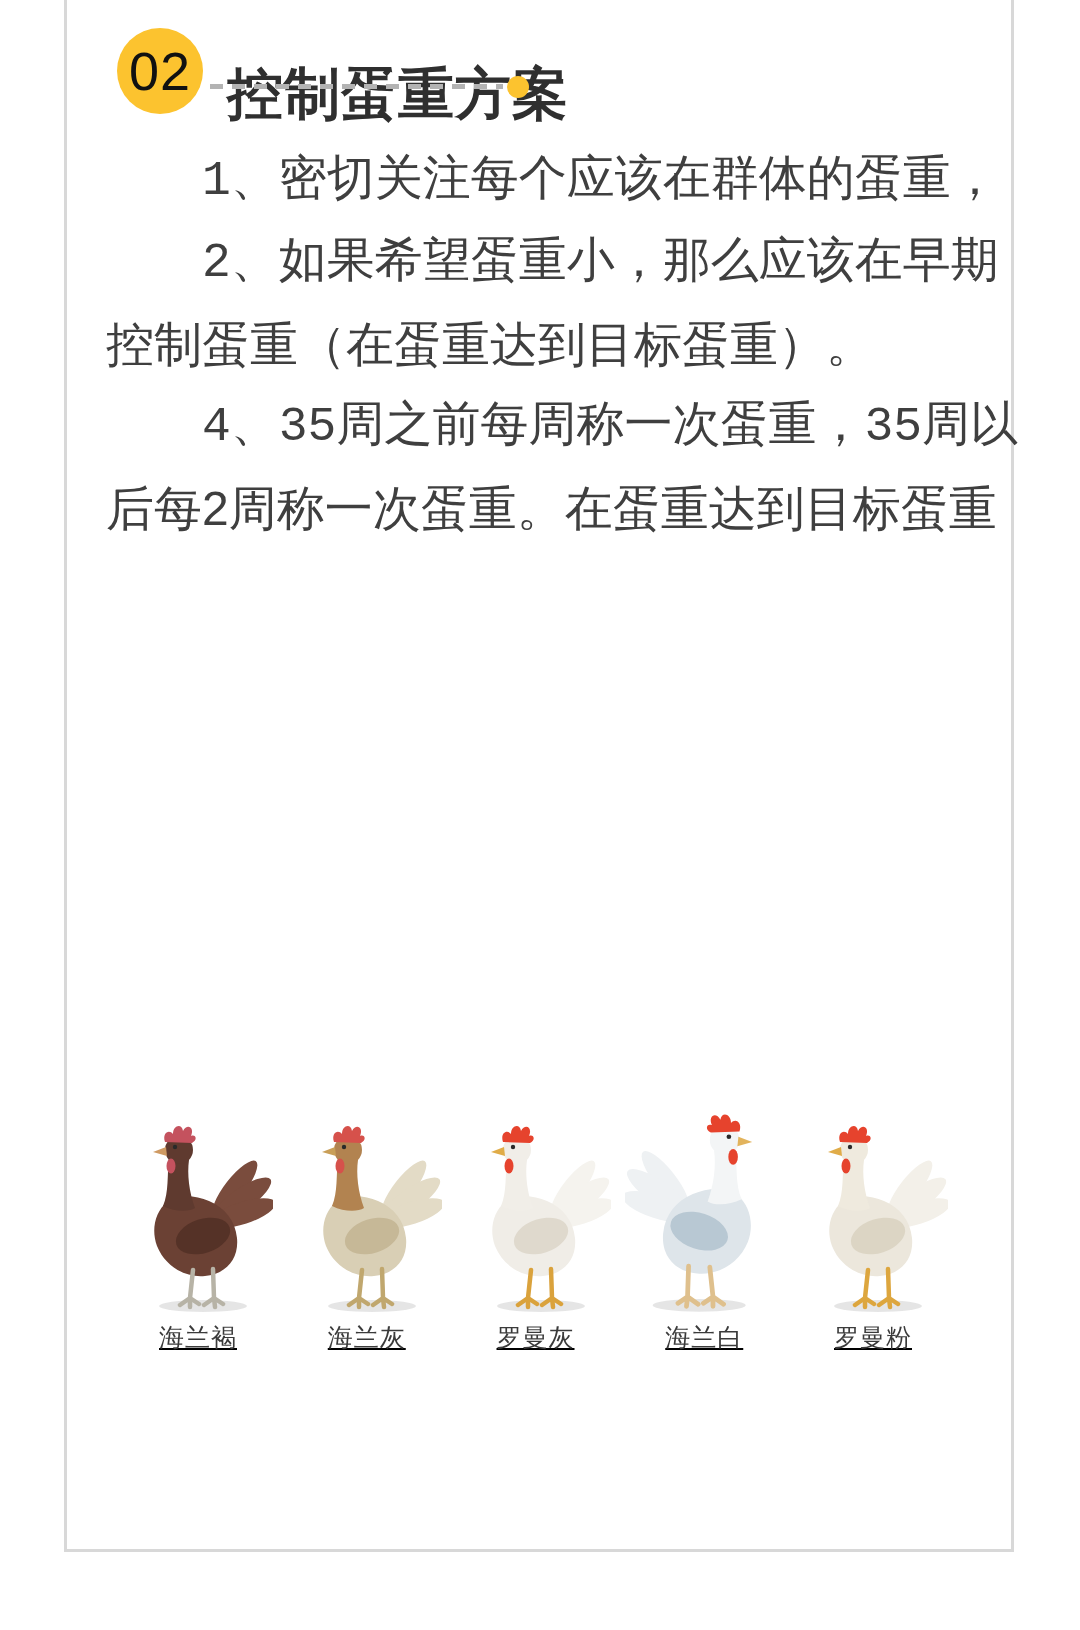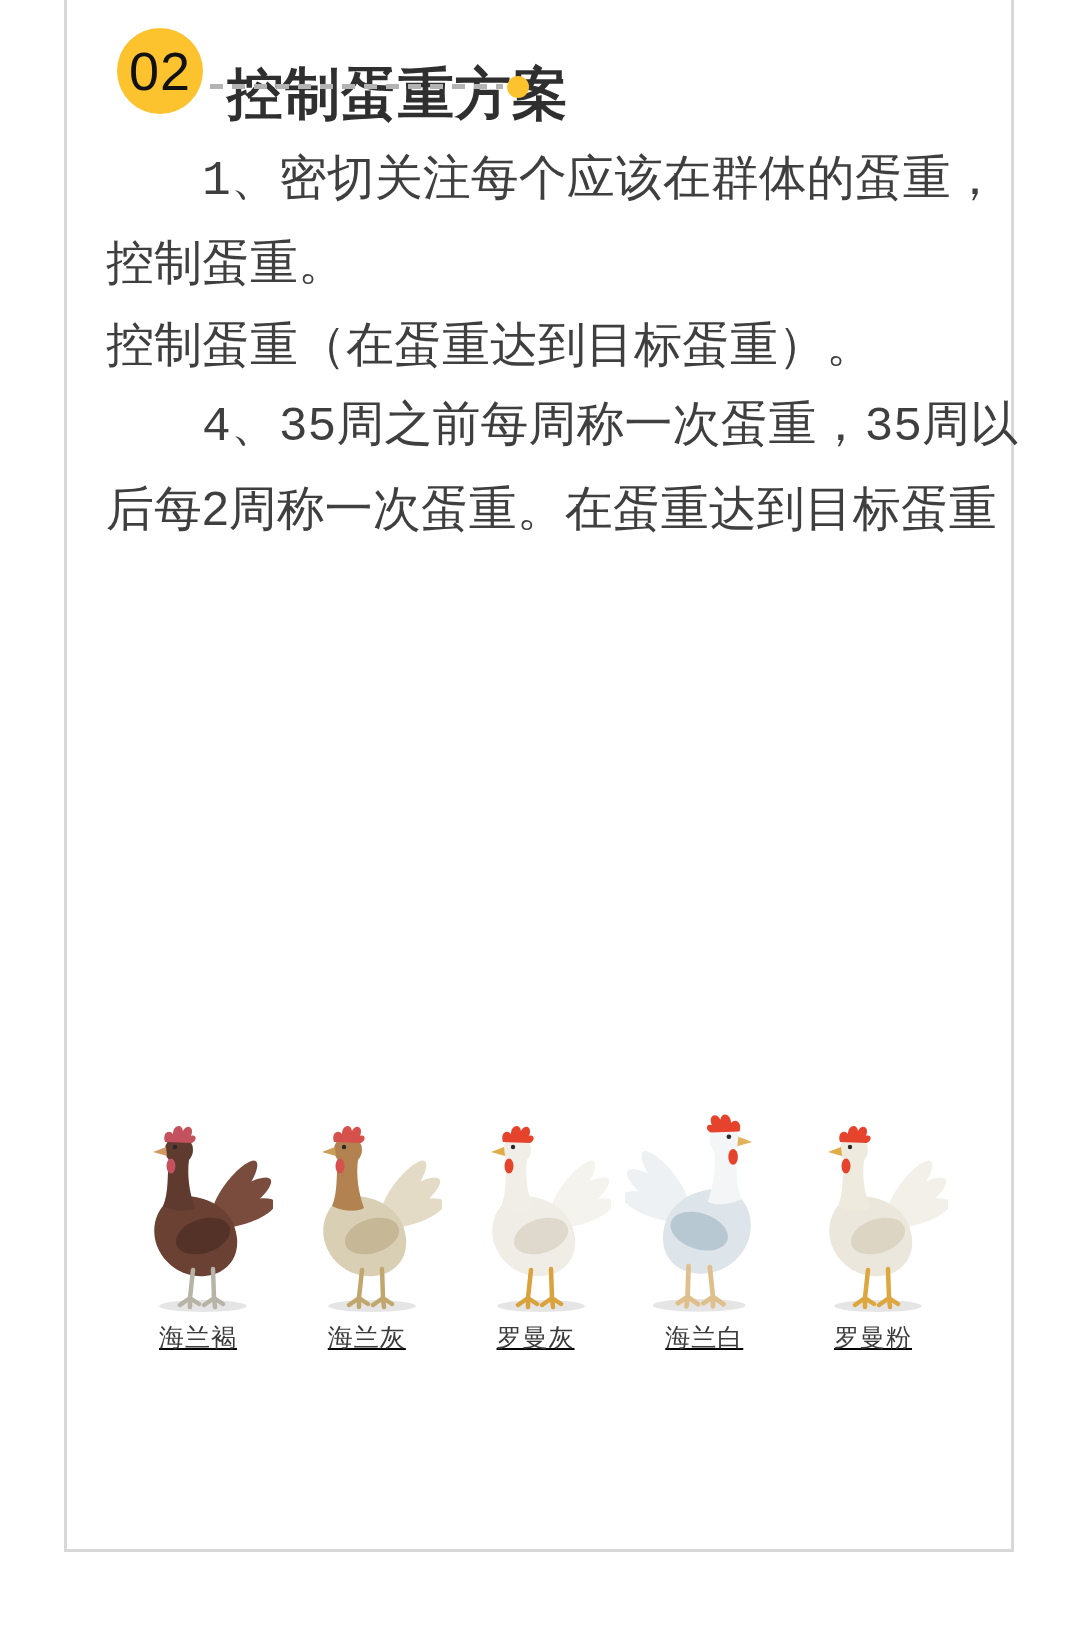--- a/index.html
+++ b/index.html
@@ -77,21 +77,21 @@
 </div>
 <div class="section-title">控制蛋重方案</div>
 <div class="dash-line"></div>
 <div class="dash-dot"></div>
 
 <div class="article">
   <div>
     <div class="line indent">1、密切关注每个应该在群体的蛋重，</div>
   </div>
   <div>
-    <div class="line">控制蛋重。</div>
+    <div class="line indent">2、如果希望蛋重小，那么应该在早期</div>
   </div>
   <div>
     <div class="line">控制蛋重（在蛋重达到目标蛋重）。</div>
   </div>
   <div>
     <div class="line indent">4、35周之前每周称一次蛋重，35周以</div>
     <div class="line">后每2周称一次蛋重。在蛋重达到目标蛋重</div>
   </div>
 </div>
 

